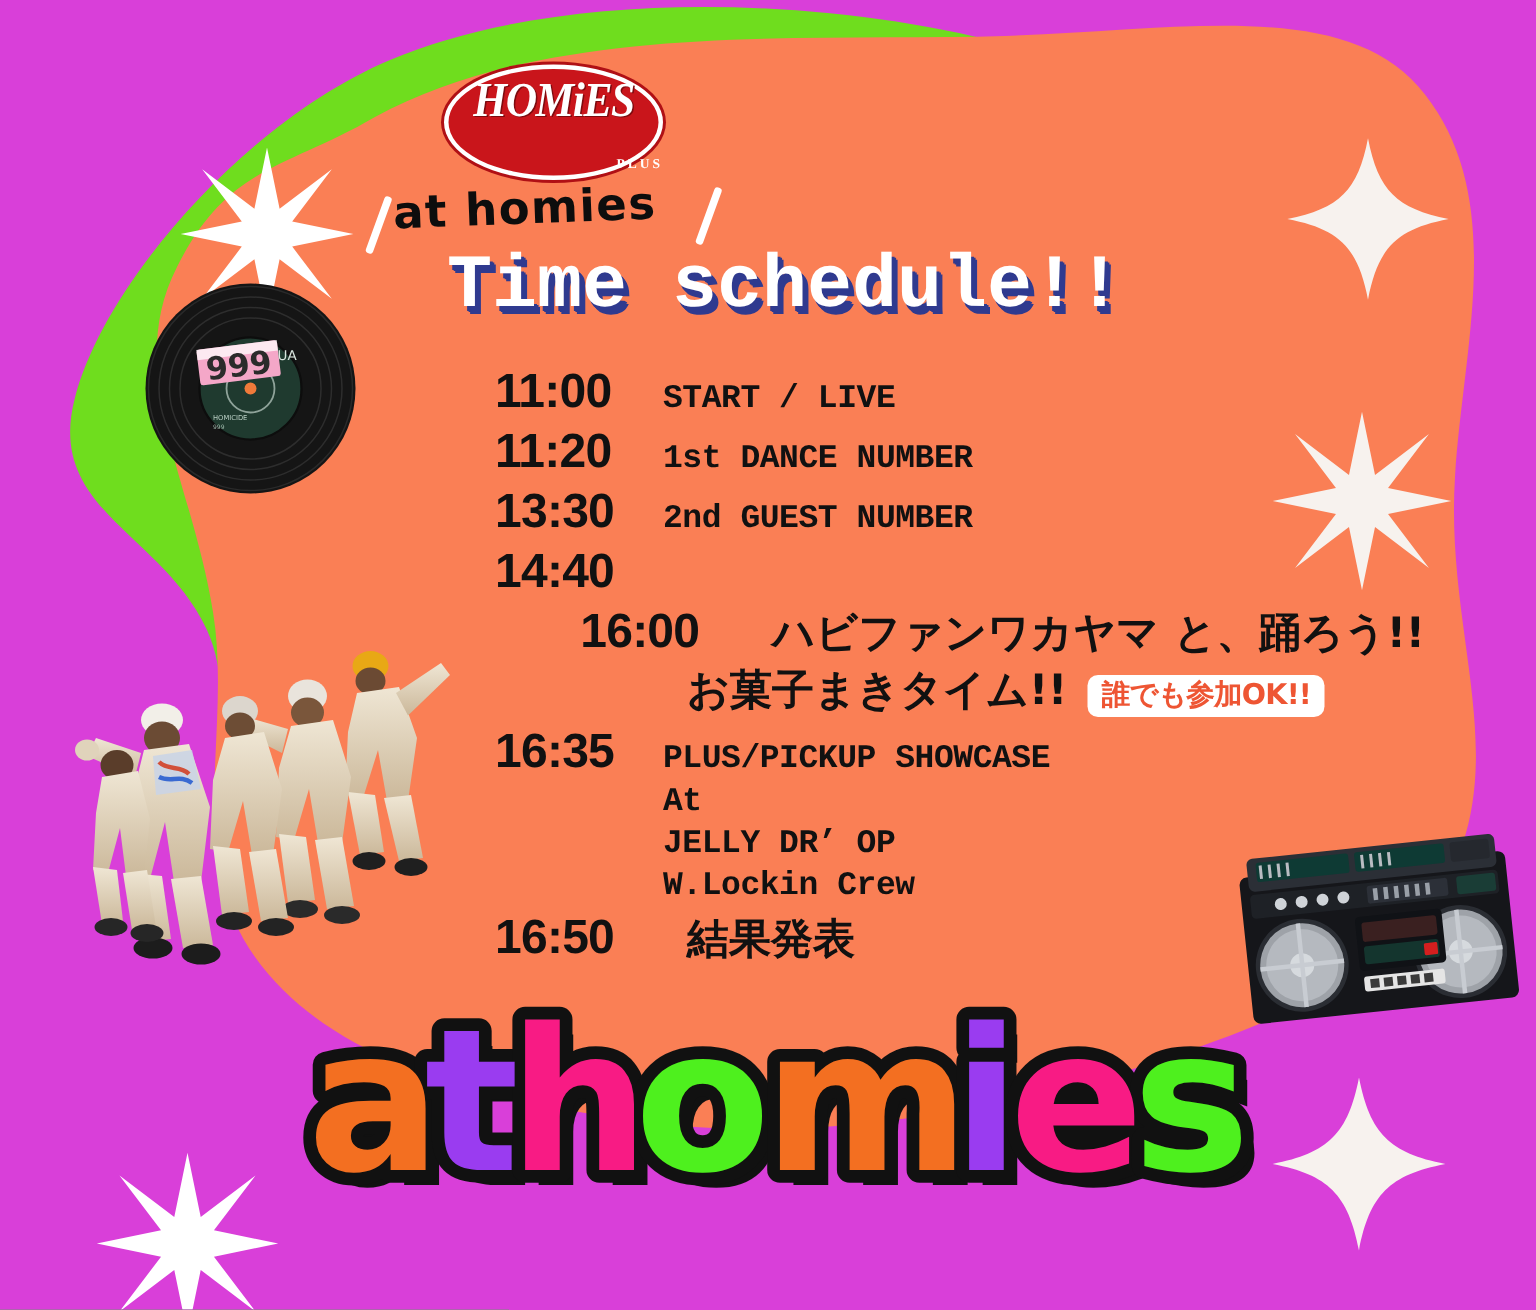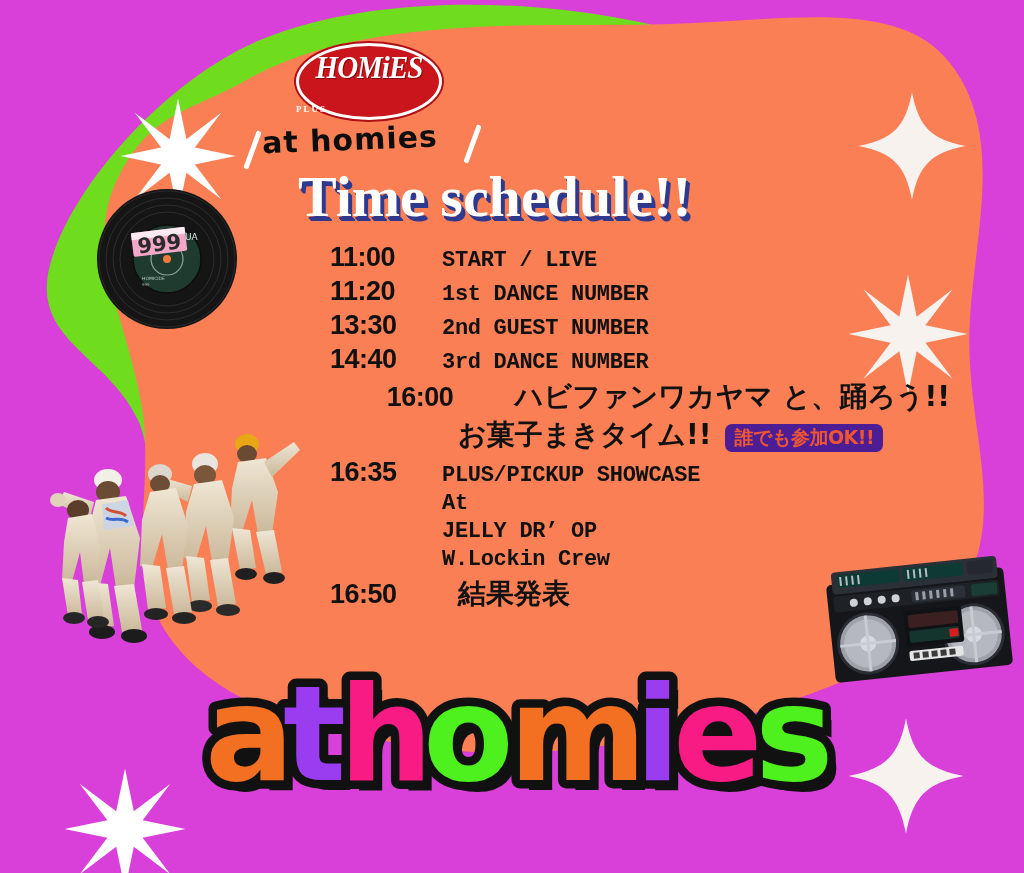--- a/index.html
+++ b/index.html
@@ -46,21 +46,21 @@
     font-family:"Liberation Serif","DejaVu Serif",serif;
     font-weight:bold;
     font-size:29px;
     letter-spacing:-1px;
     font-style:italic;
     text-shadow:1px 1px 0 #7d0b0f;
     transform:scaleY(1.12);
   }
   #homies-logo .sub{
     position:absolute;left:0;right:0;bottom:6px;
-    text-align:left;color:#fff;
+    text-align:right;color:#fff;
     font-size:9px;font-weight:bold;letter-spacing:2px;
     font-family:"Liberation Serif","DejaVu Serif",serif;
   }
 
   
   #vinyl{position:absolute;left:96px;top:188px;width:142px;height:142px;}
 
   
   #at-homies-kicker{
     position:absolute;left:262px;top:122px;
@@ -70,63 +70,63 @@
     font-family:"DejaVu Sans",sans-serif;
   }
   .slash{
     position:absolute;width:5px;height:40px;background:#ffffff;border-radius:2px;
   }
   #slash-left{left:250px;top:130px;transform:rotate(20deg);}
   #slash-right{left:470px;top:124px;transform:rotate(20deg);}
 
   #title{
     position:absolute;left:298px;top:163px;
-    font-size:58px;font-weight:bold;
+    font-size:50px;font-weight:bold;
     color:#ffffff;
     letter-spacing:0px;
-    font-family:Liberation Serif, serif;
+    font-family:Liberation Mono, monospace;
     text-shadow:
        4px 5px 0 #2f3a8f,
        3px 4px 0 #2f3a8f,
        2px 3px 0 #2f3a8f;
     white-space:nowrap;
   }
 
   
   #schedule{
     position:absolute;left:330px;top:242px;
     width:620px;
   }
   .row{
     display:flex;
     align-items:baseline;
     margin-bottom:3px;
     white-space:nowrap;
   }
   .time{
     width:112px;flex:0 0 112px;
-    font-size:27px;font-weight:bold;color:#111;
+    font-size:32px;font-weight:bold;color:#111;
     font-family:"Liberation Sans",sans-serif;
     letter-spacing:-0.5px;
   }
   .desc{
     font-size:22px;font-weight:bold;color:#111;
     font-family:Liberation Mono, monospace;
     letter-spacing:-0.3px;
   }
   .desc.jp{
     font-family:"DejaVu Sans",sans-serif;
     font-size:28px;letter-spacing:0px;margin-left:16px;
   }
   .row.tight{margin-bottom:0px;justify-content:flex-end;}
   .row.sub .time{visibility:hidden;}
 
   .badge{
     display:inline-block;
-    background:#4c1d95;
+    background:#ffffff;
     color:#ee5533;
     font-family:"DejaVu Sans",sans-serif;
     font-weight:bold;
     font-size:19px;
     padding:3px 9px 4px 9px;
     border-radius:7px;
     margin-left:14px;
     vertical-align:3px;
     letter-spacing:-0.5px;
     line-height:1.1;
@@ -253,21 +253,20 @@
       <div class="desc">1st DANCE NUMBER</div>
     </div>
 
     <div class="row">
       <div class="time">13:30</div>
       <div class="desc">2nd GUEST NUMBER</div>
     </div>
 
     <div class="row">
       <div class="time">14:40</div>
-      <div class="desc">3rd DANCE NUMBER</div>
     </div>
 
     <div class="row tight">
       <div class="time">16:00</div>
       <div class="desc jp">ハビファンワカヤマ と、踊ろう!!</div>
     </div>
 
     <div class="row sub">
       <div class="time"></div>
       <div class="desc jp">お菓子まきタイム!!</div>

